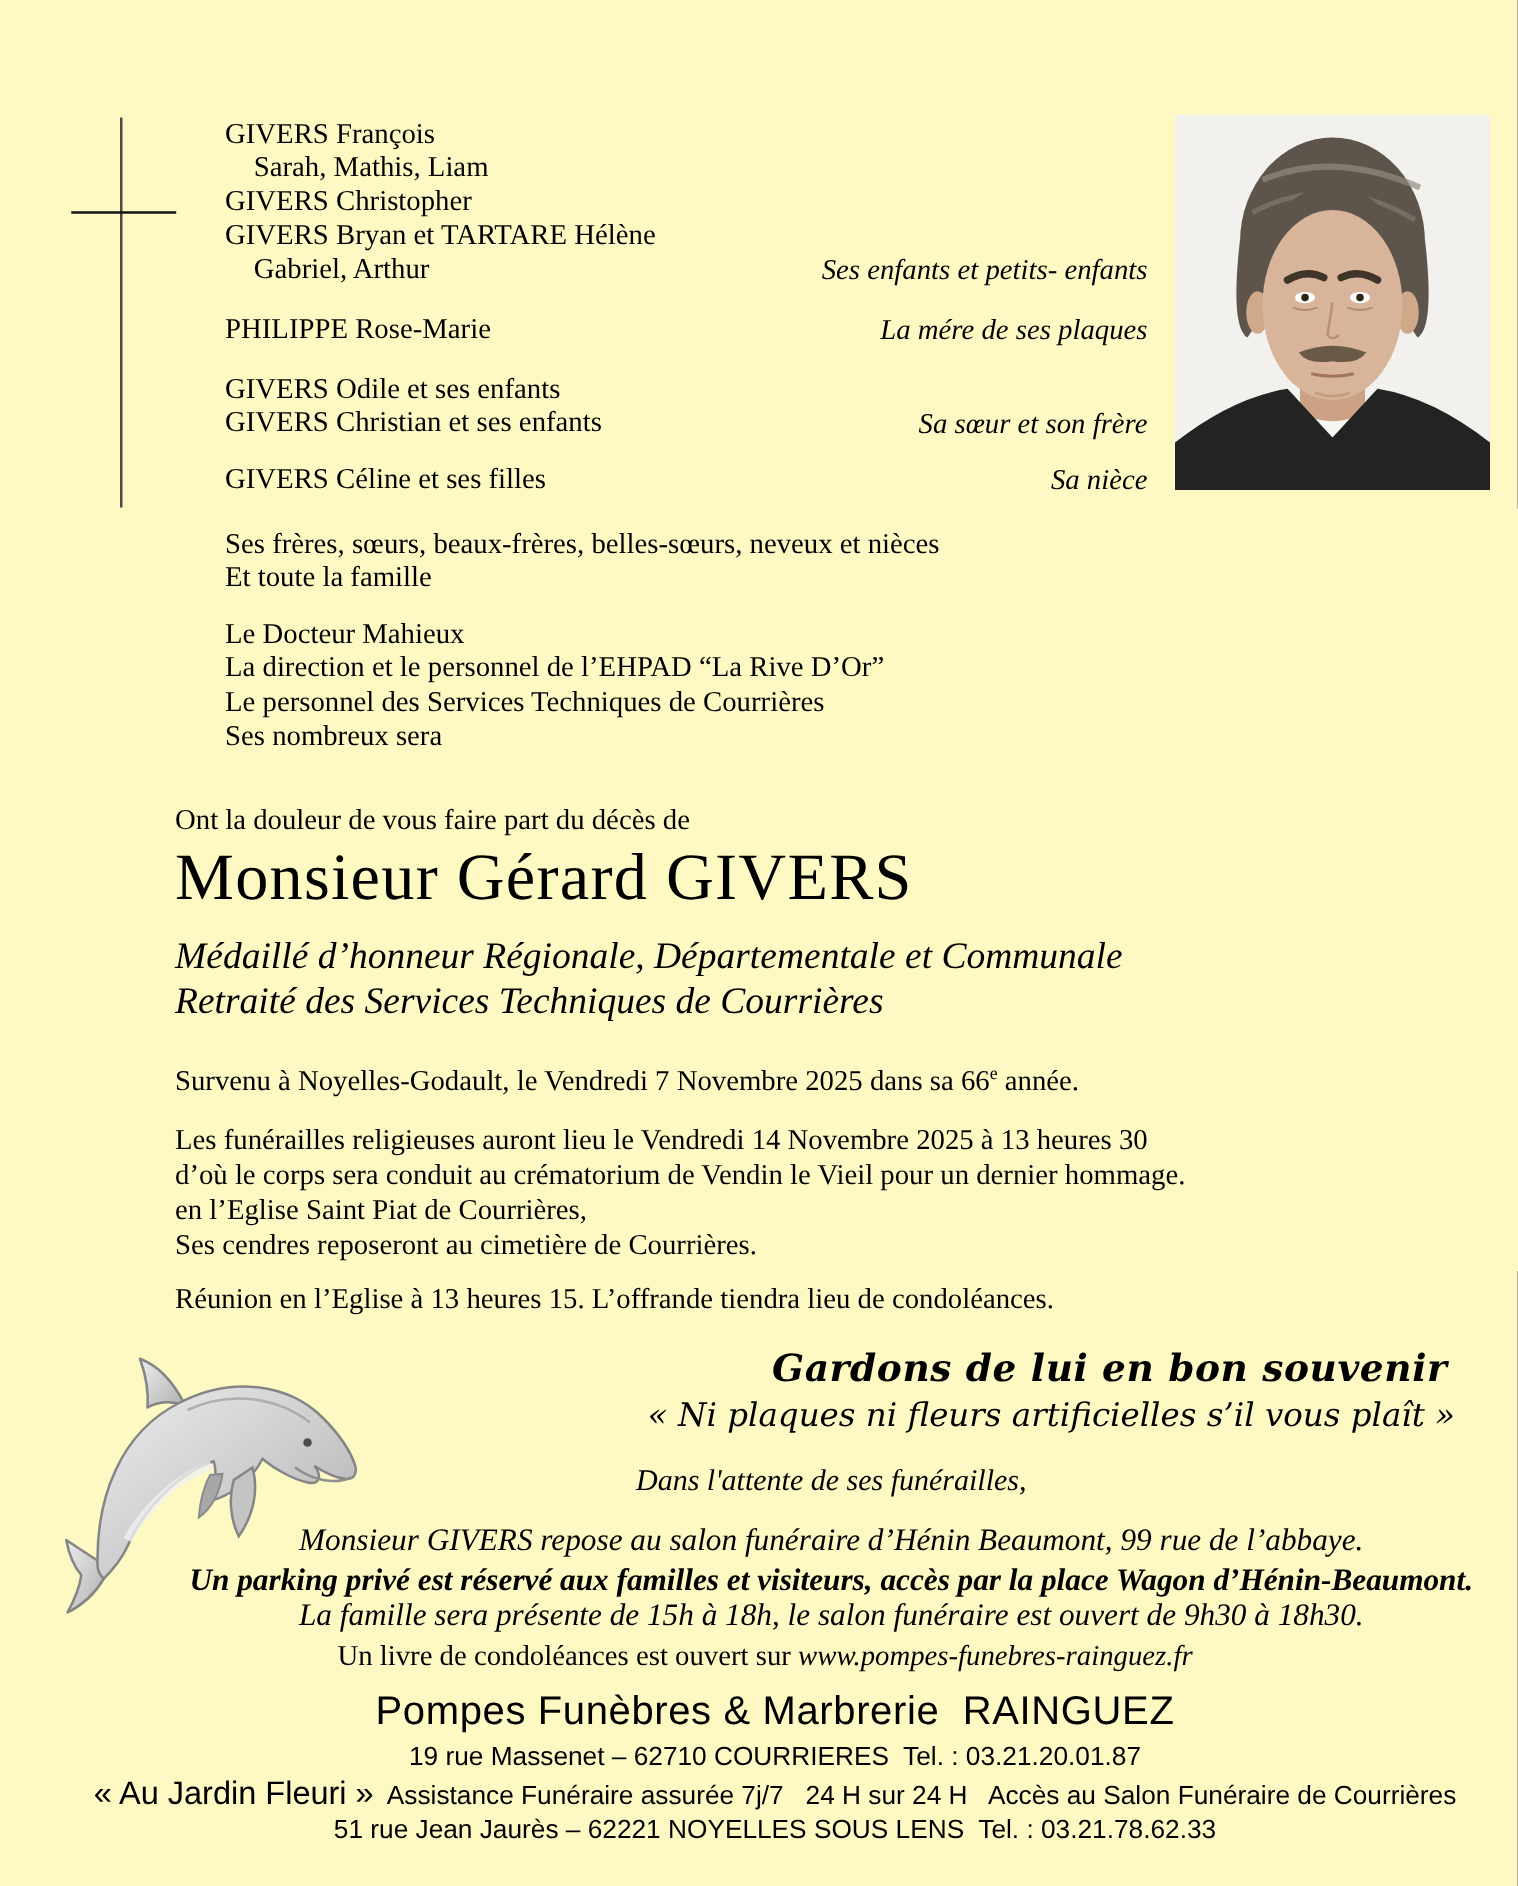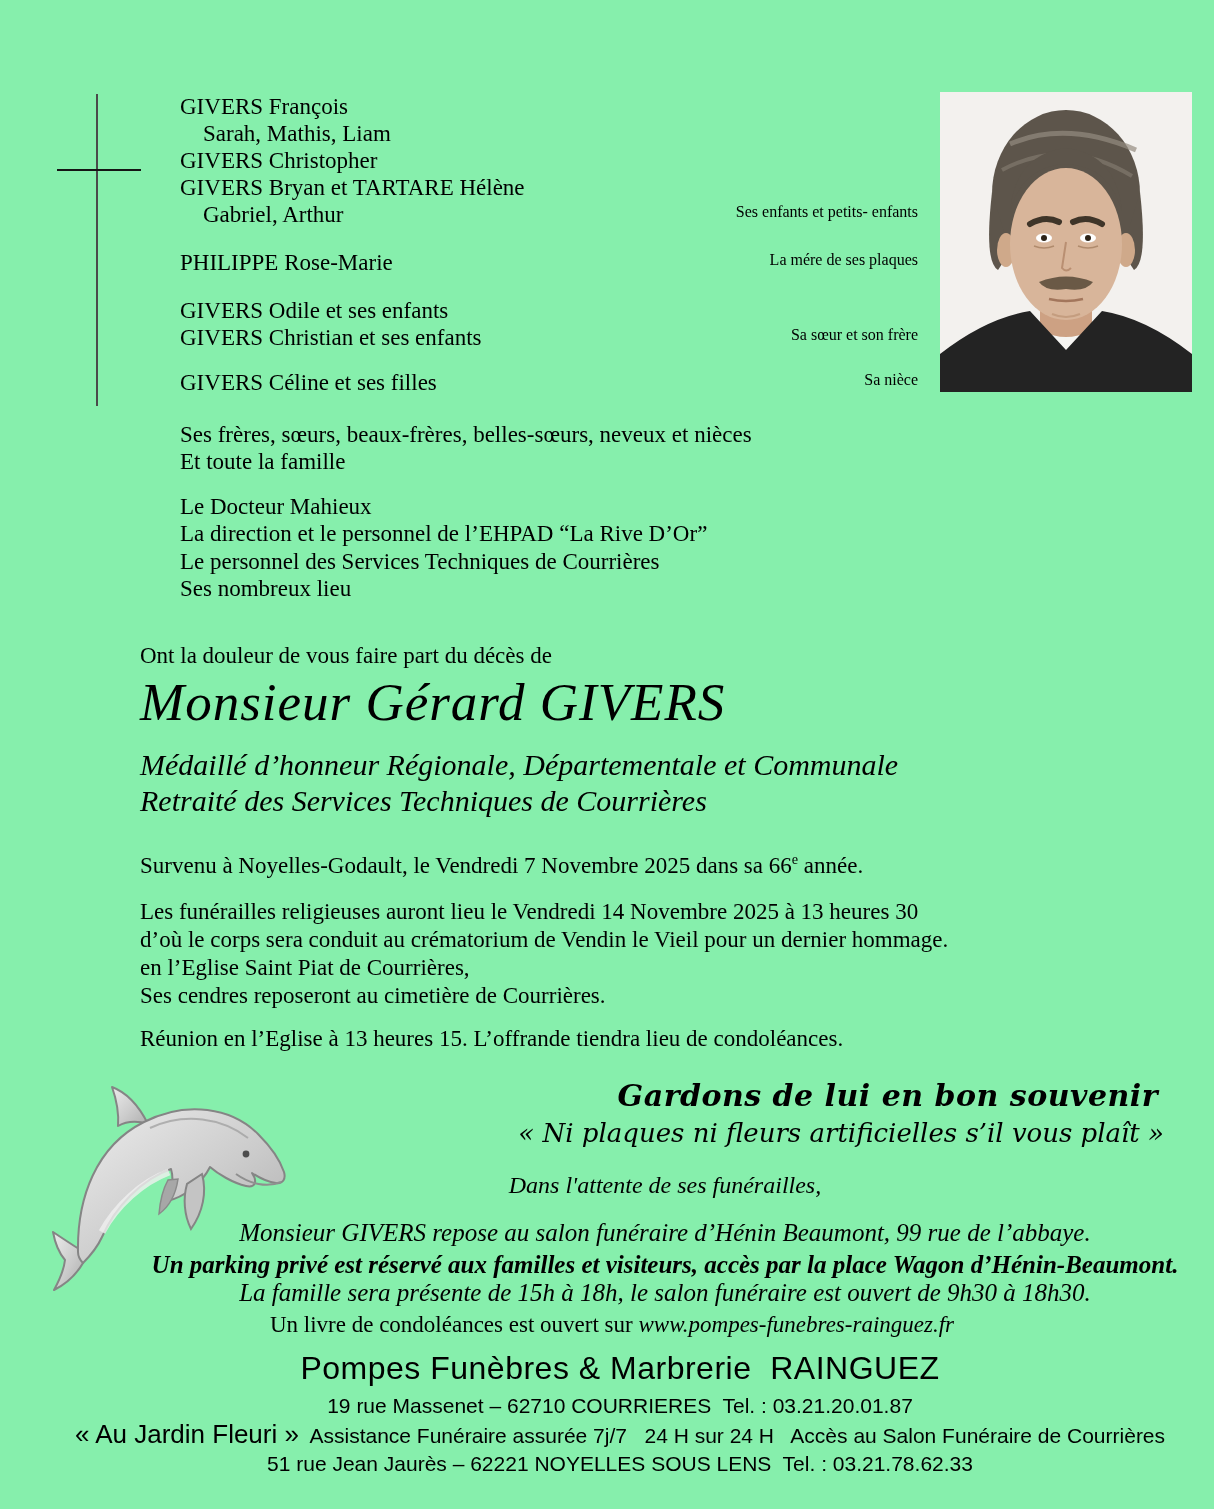--- a/index.html
+++ b/index.html
@@ -1,33 +1,33 @@
 <!DOCTYPE html>
 <html><head>
 <meta charset="utf-8">
 <style>
   html,body{margin:0;padding:0;background:#888;}
   .page{
     position:relative;
     width:1214px;height:1509px;
     margin:0 auto;
-    background:#86efac;
+    background:#fef9c3;
     color:#000;
     font-family:"Liberation Serif", serif;
     overflow:hidden;
   }
   .abs{position:absolute;}
   .name-line{position:absolute;left:180px;font-size:23px;white-space:nowrap;}
   .name-line.indent{left:203px;}
-  .rel-label{position:absolute;right:296px;font-size:16px;white-space:nowrap;}
+  .rel-label{position:absolute;right:296px;font-size:23px;font-style:italic;white-space:nowrap;}
   .body-line{position:absolute;left:180px;font-size:23px;white-space:nowrap;}
   .center-block{position:absolute;left:140px;width:1004px;text-align:left;}
   .center-line{font-size:23px;}
   .intro-line{font-size:23px;}
-  .deceased-name{font-size:53px;font-style:italic;letter-spacing:1px;}
+  .deceased-name{font-size:53px;letter-spacing:1px;}
   .honor-line{font-size:30px;font-style:italic;}
   .funeral-line{font-size:23px;line-height:28px;}
   .script-line{font-family:"DejaVu Serif", serif;font-style:italic;}
   .souvenir-1{position:absolute;right:56px;font-size:30px;font-weight:700;white-space:nowrap;letter-spacing:.5px;}
   .souvenir-2{position:absolute;right:50px;font-size:26px;font-weight:500;white-space:nowrap;}
   .repose-block{position:absolute;left:150px;width:1030px;text-align:center;}
   .repose-line{font-size:25px;font-style:italic;white-space:nowrap;}
   .repose-line.bold{font-weight:bold;}
   .condol-block{position:absolute;left:5px;width:1214px;text-align:center;font-size:23px;}
   .condol-url{font-style:italic;}
@@ -104,21 +104,21 @@
       <path d="M112,222 Q126,228 140,222" stroke="#c49d7f" stroke-width="2" fill="none"></path>
     </svg>
   </div>
 
   <div class="body-line" style="top:422px">Ses frères, sœurs, beaux-frères, belles-sœurs, neveux et nièces</div>
   <div class="body-line" style="top:449px">Et toute la famille</div>
 
   <div class="body-line" style="top:494px">Le Docteur Mahieux</div>
   <div class="body-line" style="top:521px">La direction et le personnel de l’EHPAD “La Rive D’Or”</div>
   <div class="body-line" style="top:549px">Le personnel des Services Techniques de Courrières</div>
-  <div class="body-line" style="top:576px">Ses nombreux lieu</div>
+  <div class="body-line" style="top:576px">Ses nombreux sera</div>
 
   <div class="center-block intro-line" style="top:643px">Ont la douleur de vous faire part du décès de</div>
   <div class="center-block deceased-name" style="top:672px">Monsieur Gérard GIVERS</div>
   <div class="center-block honor-line" style="top:748px">Médaillé d’honneur Régionale, Départementale et Communale</div>
   <div class="center-block honor-line" style="top:784px">Retraité des Services Techniques de Courrières</div>
 
   <div class="center-block center-line" style="top:851px">
     <span>Survenu à Noyelles-Godault, le Vendredi 7 Novembre 2025 dans sa 66</span><sup>e</sup><span> année.</span>
   </div>
   <div class="center-block" style="top:898px">

